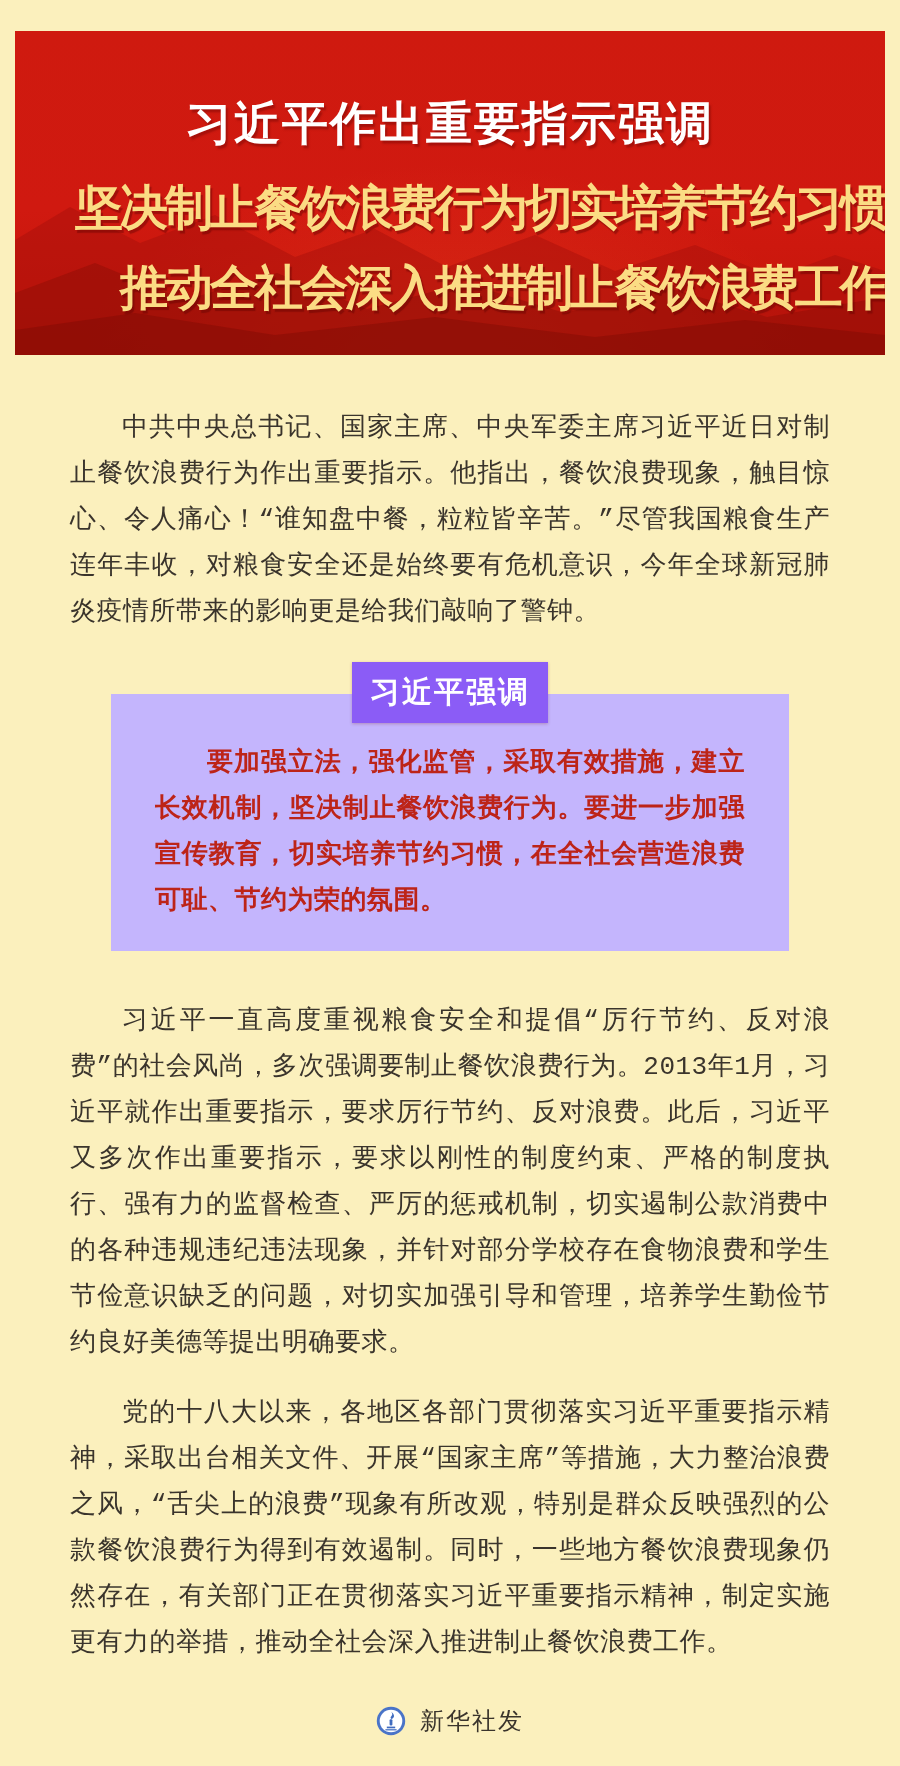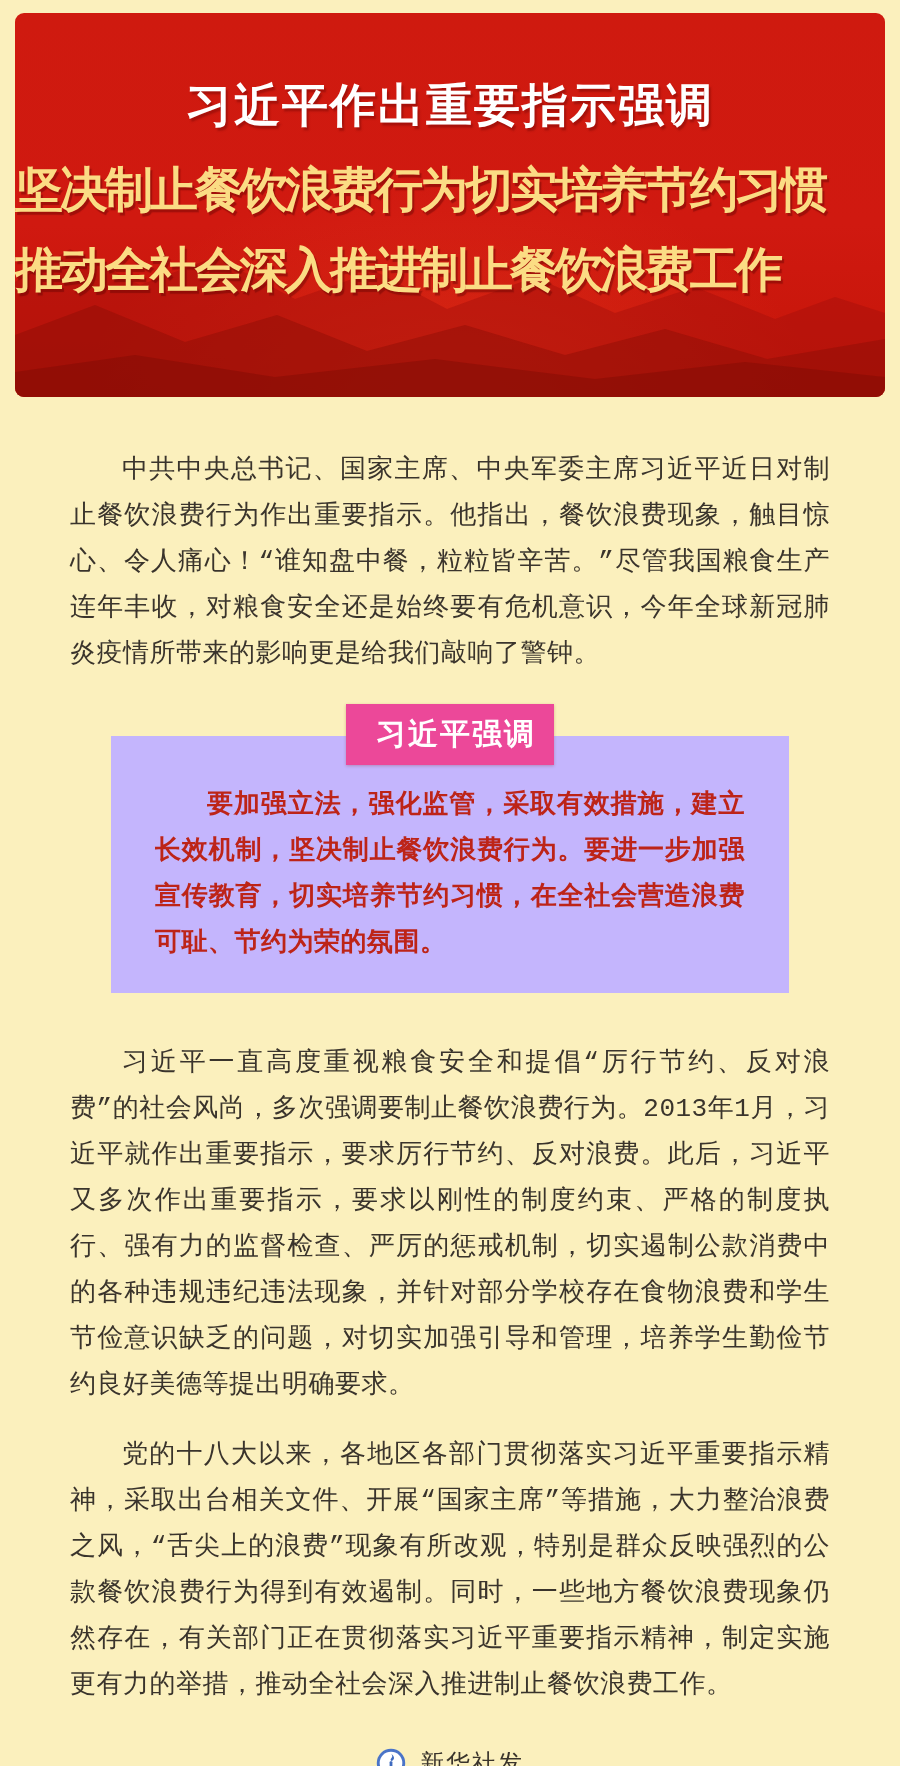--- a/index.html
+++ b/index.html
@@ -7,44 +7,43 @@
     position:relative;
     width:900px;height:1766px;
     margin:0 auto;
     background:#fbf0bd;
     overflow:hidden;
     font-family:"Liberation Sans", sans-serif;
   }
   
   .hero{
     position:relative;
-    margin:13px 15px 0 15px;
-    height:384px;
+    margin:31px 15px 0 15px;
+    height:324px;
     background:linear-gradient(180deg,#cf1a0f 0%,#d01910 55%,#c41508 100%);
     overflow:hidden;
-    border-radius:9px;
   }
   .hero-glow{
     position:absolute;left:0;right:0;bottom:0;height:70%;
     background:radial-gradient(ellipse at 50% 105%, rgba(240,70,35,0.40) 0%, rgba(240,70,35,0) 60%);
   }
   .hero svg.mountains{position:absolute;left:0;bottom:0;width:100%;height:210px;display:block;}
   .hero-title{
     position:relative;z-index:2;
     padding-top:66px;
     text-align:center;
     color:#ffffff;
     font-size:46px;line-height:1.15;
     font-weight:bold;
     letter-spacing:2px;
     text-shadow:2px 3px 2px rgba(90,0,0,.35);
   }
   .hero-sub{
     position:relative;z-index:2;
-    text-align:left;
+    text-align:right;
     color:#fbdc84;
     font-size:48px;line-height:1.15;
     font-weight:bold;
     letter-spacing:-3px;
     text-shadow:2px 3px 1px rgba(90,0,0,.40);
     white-space:nowrap;
   }
   .hero-sub.first{margin-top:30px;}
   .hero-sub.second{margin-top:25px;}
   
@@ -60,27 +59,26 @@
   }
   .para.p1{margin-top:50px;}
   .para.p2{margin-top:47px;}
   .para.p3{margin-top:24px;}
   
   .quote-wrap{position:relative;}
   .badge{
     position:relative;z-index:3;
     width:196px;height:61px;
     margin:27px auto 0 auto;
-    background:#ec4899;
+    background:#8b5cf6;
     color:#ffffff;
     font-size:30px;font-weight:bold;
     letter-spacing:2px;
     display:flex;align-items:center;justify-content:center;
     box-shadow:0 1px 3px rgba(120,10,5,.25);
-    padding-left:12px;
   }
   .quote-box{
     position:relative;z-index:1;
     margin:-29px 41px 0 41px;
     background:#c4b5fd;
     padding:46px 44px 27px 44px;
   }
   .quote-text{
     margin:0;
     font-size:26px;

